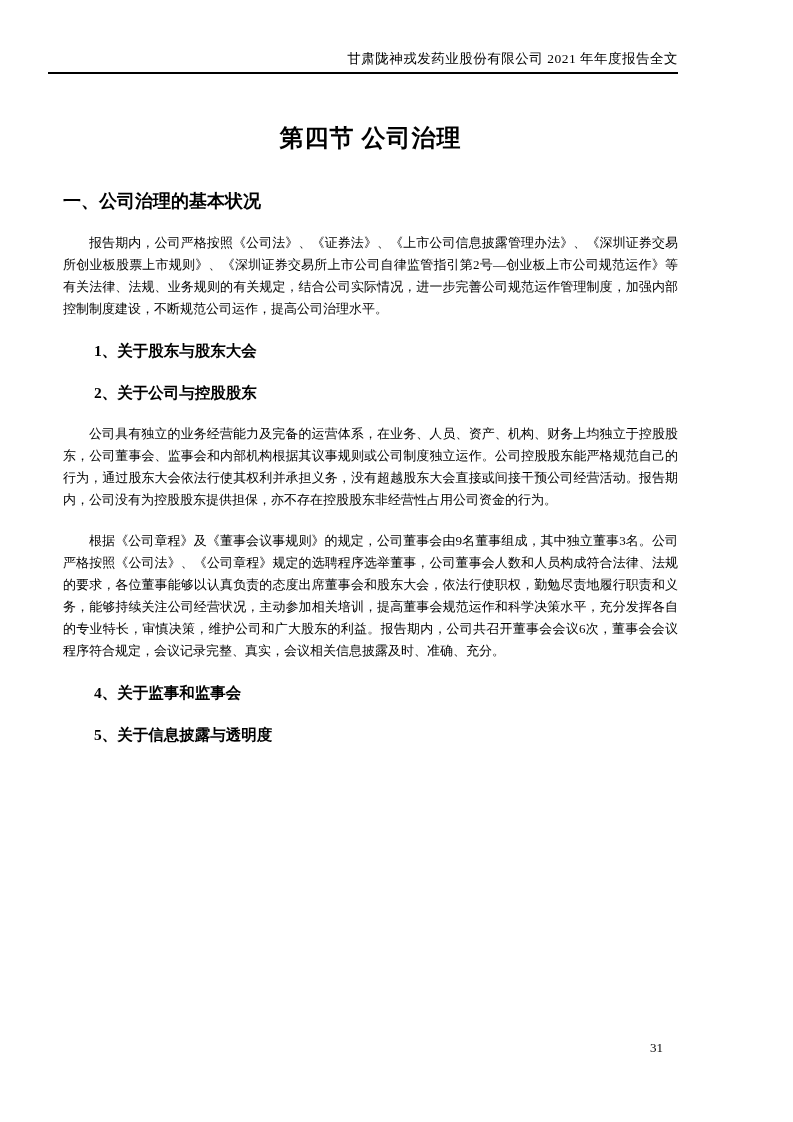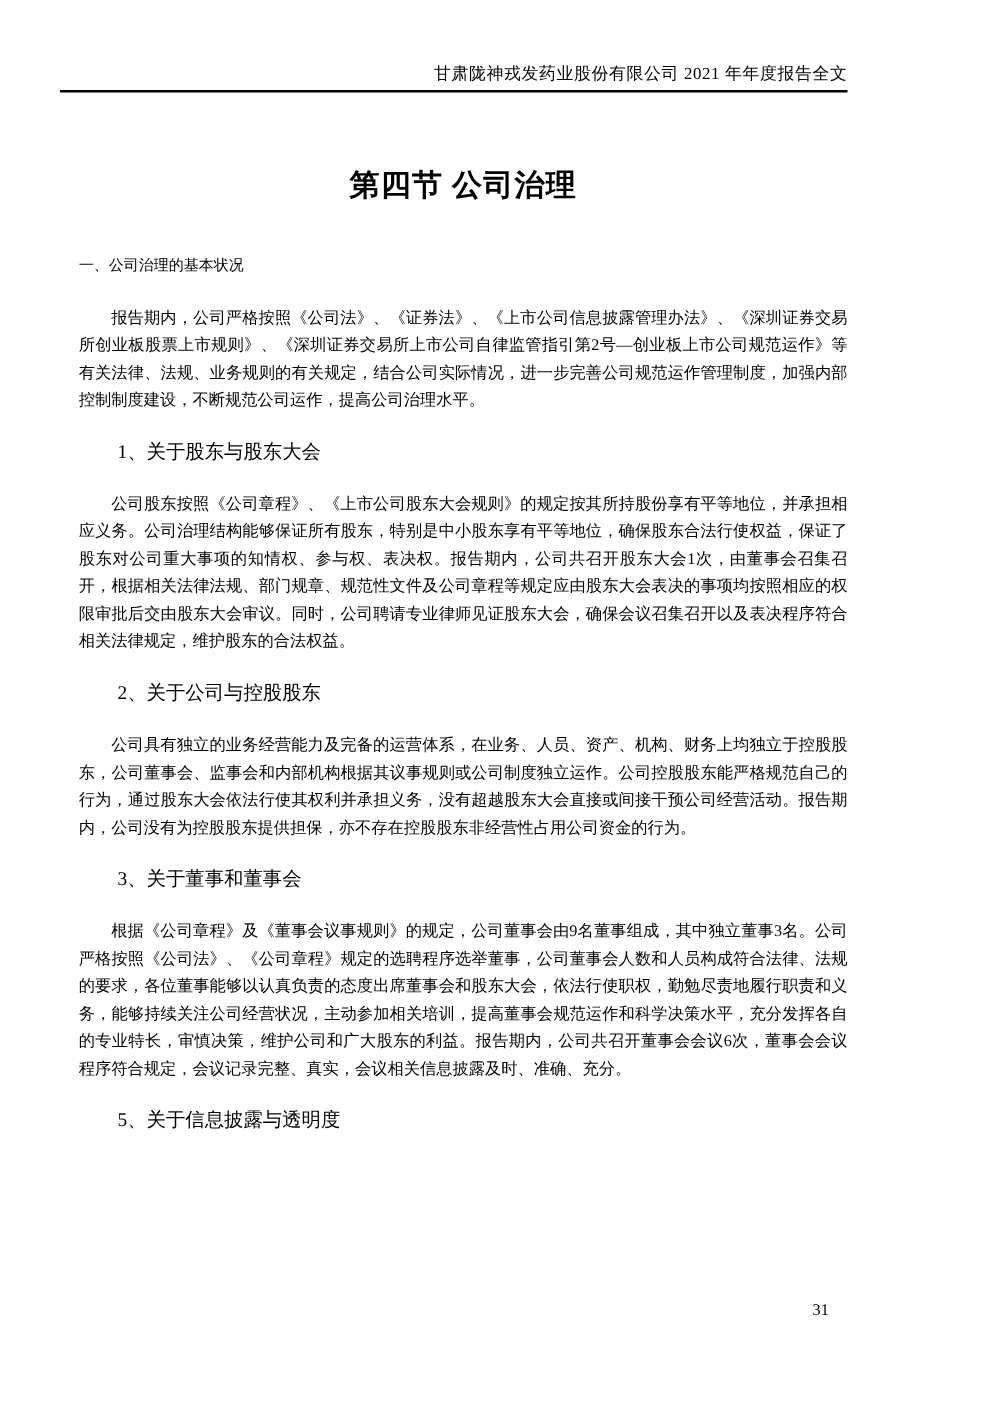--- a/index.html
+++ b/index.html
@@ -35,46 +35,46 @@
     border-top: 2px solid #000;
     height: 0;
   }
   .content {
     position: absolute;
     top: 120px;
     left: 63px;
     right: 56px;
   }
   .chapter-title {
-    margin: 11px;
+    margin: 0;
     text-align: center;
     font-size: 24px;
     font-weight: bold;
     line-height: 36px;
     letter-spacing: 1px;
   }
   .section-heading {
     margin: 33px 0 0 0;
-    font-size: 12px;
-    font-weight: normal;
+    font-size: 18px;
+    font-weight: bold;
     line-height: 24px;
   }
   .para {
     margin: 19px 0 0 0;
     font-size: 13px;
     line-height: 22px;
     text-align: justify;
     text-justify: inter-ideograph;
     text-indent: 2em;
     word-break: break-all;
   }
   .subhead {
     margin: 20px 0 0 0;
     font-size: 15.5px;
-    font-weight: normal;
+    font-weight: bold;
     line-height: 22px;
     text-indent: 2em;
   }
   .page-number {
     position: absolute;
     top: 1040px;
     right: 71px;
     font-size: 13px;
     line-height: 16px;
     text-align: right;
@@ -93,28 +93,27 @@
 
   <div class="content">
 
     <h1 class="chapter-title">第四节 公司治理</h1>
 
     <h2 class="section-heading">一、公司治理的基本状况</h2>
 
     <p class="para">报告期内，公司严格按照《公司法》、《证券法》、《上市公司信息披露管理办法》、《深圳证券交易所创业板股票上市规则》、《深圳证券交易所上市公司自律监管指引第2号—创业板上市公司规范运作》等有关法律、法规、业务规则的有关规定，结合公司实际情况，进一步完善公司规范运作管理制度，加强内部控制制度建设，不断规范公司运作，提高公司治理水平。</p>
 
     <p class="subhead">1、关于股东与股东大会</p>
-    <p class="para">公司股东按照《公司章程》、《上市公司股东大会规则》的规定按其所持股份享有平等地位，并承担相应义务。公司治理结构能够保证所有股东，特别是中小股东享有平等地位，确保股东合法行使权益，保证了股东对公司重大事项的知情权、参与权、表决权。报告期内，公司共召开股东大会1次，由董事会召集召开，根据相关法律法规、部门规章、规范性文件及公司章程等规定应由股东大会表决的事项均按照相应的权限审批后交由股东大会审议。同时，公司聘请专业律师见证股东大会，确保会议召集召开以及表决程序符合相关法律规定，维护股东的合法权益。</p>
 
     <p class="subhead">2、关于公司与控股股东</p>
     <p class="para">公司具有独立的业务经营能力及完备的运营体系，在业务、人员、资产、机构、财务上均独立于控股股东，公司董事会、监事会和内部机构根据其议事规则或公司制度独立运作。公司控股股东能严格规范自己的行为，通过股东大会依法行使其权利并承担义务，没有超越股东大会直接或间接干预公司经营活动。报告期内，公司没有为控股股东提供担保，亦不存在控股股东非经营性占用公司资金的行为。</p>
 
-    <p class="subhead">3、关于董事和董事会</p>
     <p class="para">根据《公司章程》及《董事会议事规则》的规定，公司董事会由9名董事组成，其中独立董事3名。公司严格按照《公司法》、《公司章程》规定的选聘程序选举董事，公司董事会人数和人员构成符合法律、法规的要求，各位董事能够以认真负责的态度出席董事会和股东大会，依法行使职权，勤勉尽责地履行职责和义务，能够持续关注公司经营状况，主动参加相关培训，提高董事会规范运作和科学决策水平，充分发挥各自的专业特长，审慎决策，维护公司和广大股东的利益。报告期内，公司共召开董事会会议6次，董事会会议程序符合规定，会议记录完整、真实，会议相关信息披露及时、准确、充分。</p>
 
+    <p class="subhead">4、关于监事和监事会</p>
 
     <p class="subhead">5、关于信息披露与透明度</p>
 
   </div>
 
   <div class="page-number">31</div>
 
 </div>
 
 </body></html>

